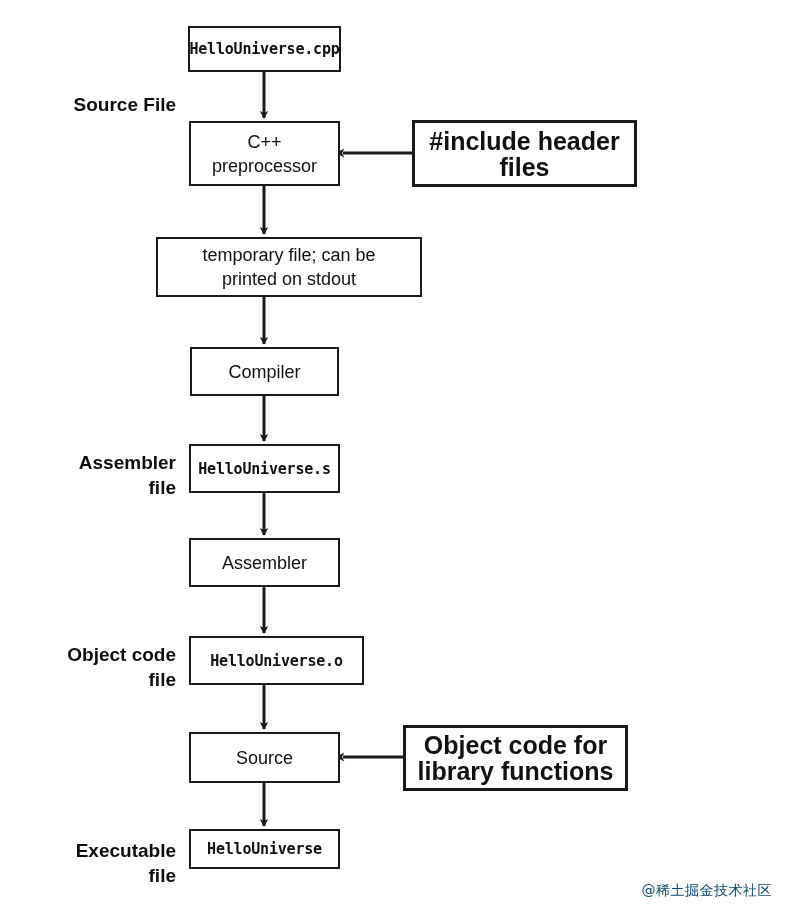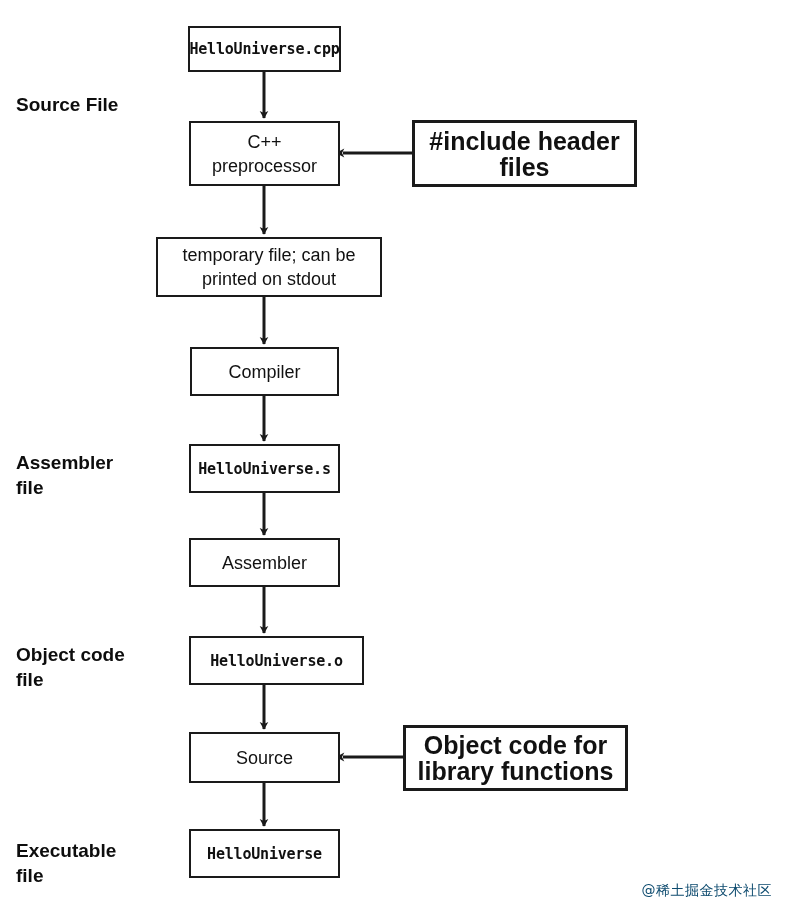--- a/index.html
+++ b/index.html
@@ -24,21 +24,21 @@
   }
 
   
   .stage-label {
     position: absolute;
     font-family: "Liberation Sans", sans-serif;
     font-weight: bold;
     font-size: 19px;
     line-height: 25px;
     color: #0d0d0d;
-    text-align: left;
+    text-align: right;
     width: 160px;
     left: 16px;
     white-space: pre-line;
   }
 
   
   .node {
     position: absolute;
     box-sizing: border-box;
     background: #ffffff;
@@ -148,21 +148,21 @@
       <span class="node-text">HelloUniverse.cpp</span>
     </div>
     <div class="node plain" style="left: 189px; top: 121px; width: 151px; height: 65px;">
       <span class="node-text">C++
 preprocessor</span>
     </div>
     <div class="node emphasis" style="left: 412px; top: 120px; width: 225px; height: 67px;">
       <span class="node-text">#include header
 files</span>
     </div>
-    <div class="node plain" style="left: 156px; top: 237px; width: 226px; height: 60px;">
+    <div class="node plain" style="left: 156px; top: 237px; width: 266px; height: 60px;">
       <span class="node-text">temporary file; can be
 printed on stdout</span>
     </div>
     <div class="node plain" style="left: 190px; top: 347px; width: 149px; height: 49px;">
       <span class="node-text">Compiler</span>
     </div>
     <div class="node mono" style="left: 189px; top: 444px; width: 151px; height: 49px;">
       <span class="node-text">HelloUniverse.s</span>
     </div>
     <div class="node plain" style="left: 189px; top: 538px; width: 151px; height: 49px;">
@@ -171,18 +171,18 @@
     <div class="node mono" style="left: 189px; top: 636px; width: 175px; height: 49px;">
       <span class="node-text">HelloUniverse.o</span>
     </div>
     <div class="node plain" style="left: 189px; top: 732px; width: 151px; height: 51px;">
       <span class="node-text">Source</span>
     </div>
     <div class="node emphasis" style="left: 403px; top: 725px; width: 225px; height: 66px;">
       <span class="node-text">Object code for
 library functions</span>
     </div>
-    <div class="node mono" style="left: 189px; top: 829px; width: 151px; height: 49px;">
+    <div class="node mono" style="left: 189px; top: 829px; width: 151px; height: 40px;">
       <span class="node-text">HelloUniverse</span>
     </div>
   </div>
 
 <div id="watermark">@稀土掘金技术社区</div>
 
 </body></html>

